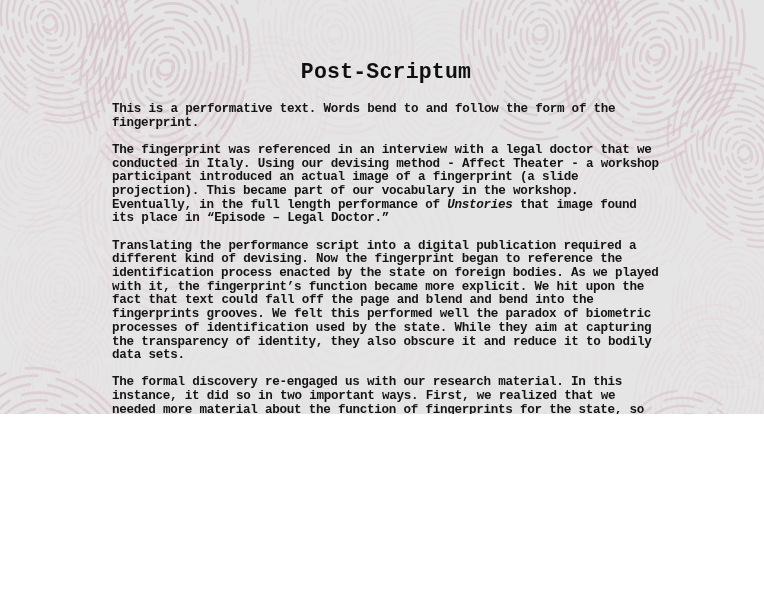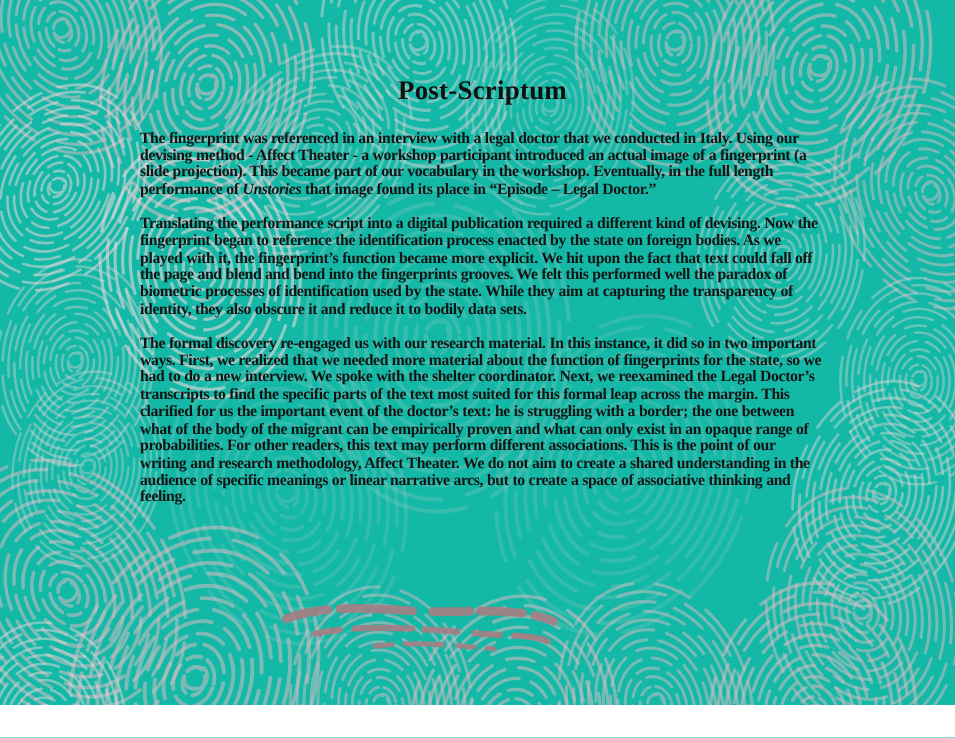--- a/index.html
+++ b/index.html
@@ -1,21 +1,21 @@
 <!DOCTYPE html>
 <html><head>
 <meta charset="utf-8">
 <style>
   html,body { margin:0; padding:0; }
   .page {
     position:relative;
-    width:764px; height:564px;
-    background:#14b8a6;
+    width:764px; height:414px;
+    background:#e5e5e5;
     overflow:hidden;
-    font-family:Liberation Serif, serif;
+    font-family:Liberation Mono, monospace;
   }
   .bg {
     position:absolute; left:0; top:0; width:764px; height:590px;
     pointer-events:none;
   }
   .content {
     position:absolute; left:112px; top:60px; width:548px;
     color:#141414;
   }
   .title {
@@ -98,20 +98,21 @@
     <g fill="none" stroke="#a87e84" stroke-linecap="round" opacity="0.9">
       <path d="M229,495 C260,483 300,487 335,489 C375,491 410,484 443,497" stroke-width="7" stroke-dasharray="34 10 58 16 30 8"></path>
       <path d="M252,507 C290,499 340,503 385,507 C410,509 428,508 438,513" stroke-width="5" stroke-dasharray="20 12 46 10 26 14"></path>
       <path d="M300,517 C330,513 360,516 395,519" stroke-width="4" stroke-dasharray="14 10 30 12"></path>
     </g>
   </svg>
 
   <div class="content">
     <h1 class="title">Post-Scriptum</h1>
 
+    <p class="para">This is a performative text. Words bend to and follow the form of the fingerprint.</p>
 
     <p class="para"><span>The fingerprint was referenced in an interview with a legal doctor that we conducted in Italy. Using our devising method - Affect Theater - a workshop participant introduced an actual image of a fingerprint (a slide projection). This became part of our vocabulary in the workshop. Eventually, in the full length performance of </span><em>Unstories</em><span> that image found its place in “Episode – Legal Doctor.”</span></p>
 
     <p class="para">Translating the performance script into a digital publication required a different kind of devising. Now the fingerprint began to reference the identification process enacted by the state on foreign bodies. As we played with it, the fingerprint’s function became more explicit. We hit upon the fact that text could fall off the page and blend and bend into the fingerprints grooves. We felt this performed well the paradox of biometric processes of identification used by the state. While they aim at capturing the transparency of identity, they also obscure it and reduce it to bodily data sets.</p>
 
     <p class="para">The formal discovery re-engaged us with our research material. In this instance, it did so in two important ways. First, we realized that we needed more material about the function of fingerprints for the state, so we had to do a new interview. We spoke with the shelter coordinator. Next, we reexamined the Legal Doctor’s transcripts to find the specific parts of the text most suited for this formal leap across the margin. This clarified for us the important event of the doctor’s text: he is struggling with a border; the one between what of the body of the migrant can be empirically proven and what can only exist in an opaque range of probabilities. For other readers, this text may perform different associations. This is the point of our writing and research methodology, Affect Theater. We do not aim to create a shared understanding in the audience of specific meanings or linear narrative arcs, but to create a space of associative thinking and feeling.</p>
   </div>
 
 </div>
 

